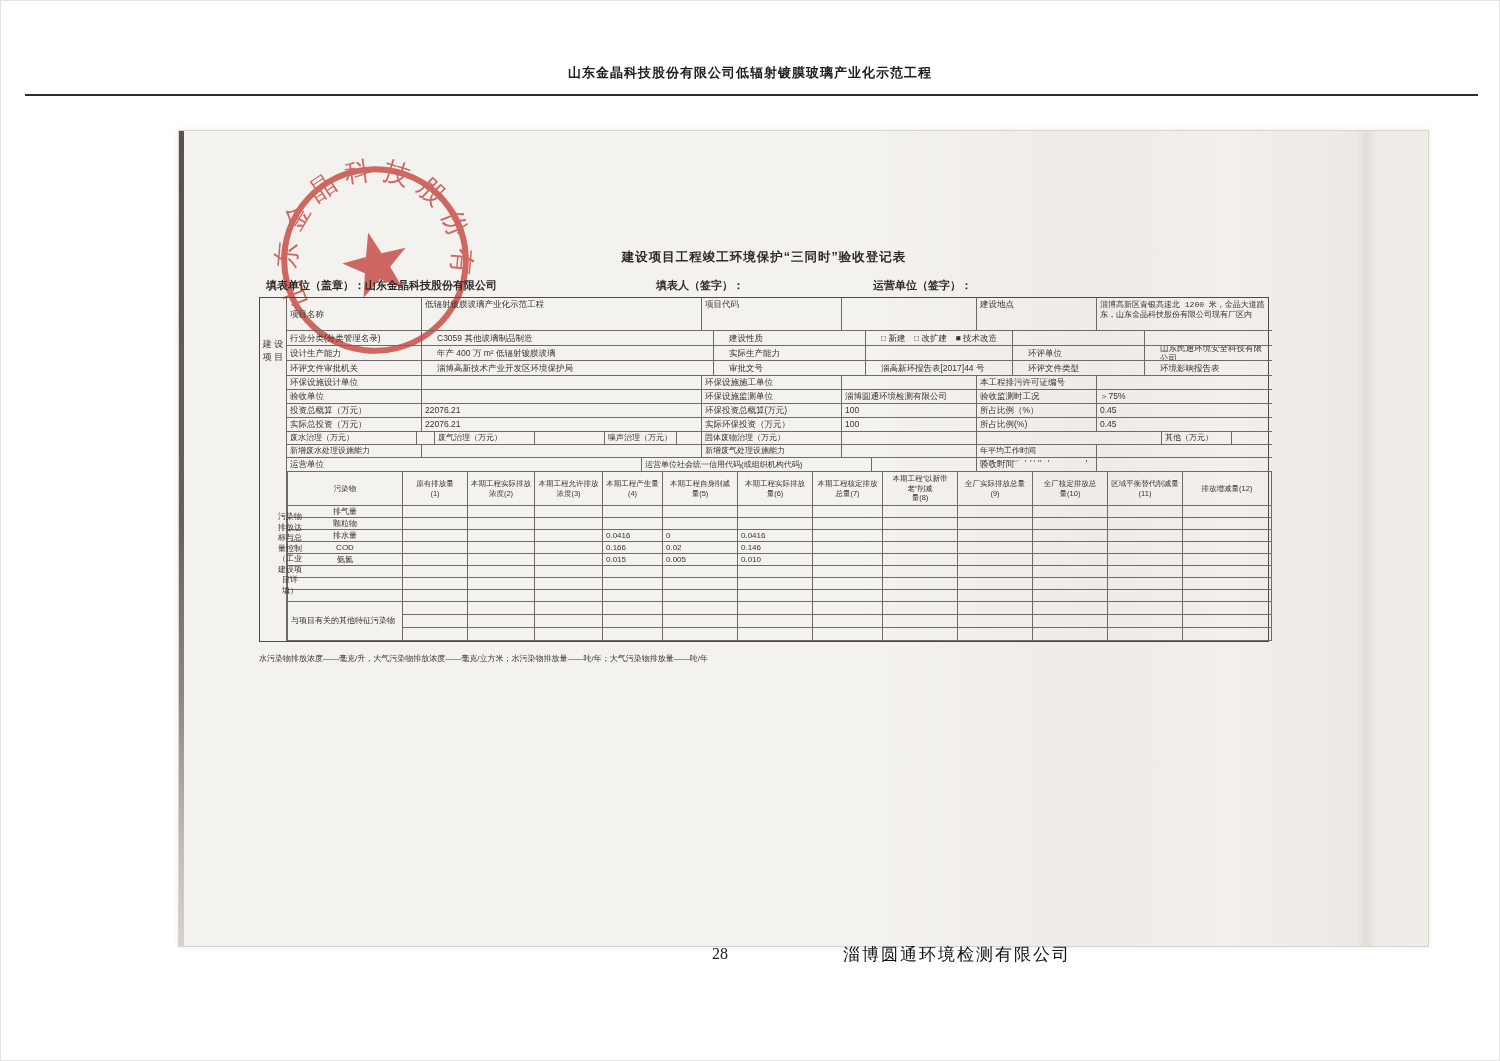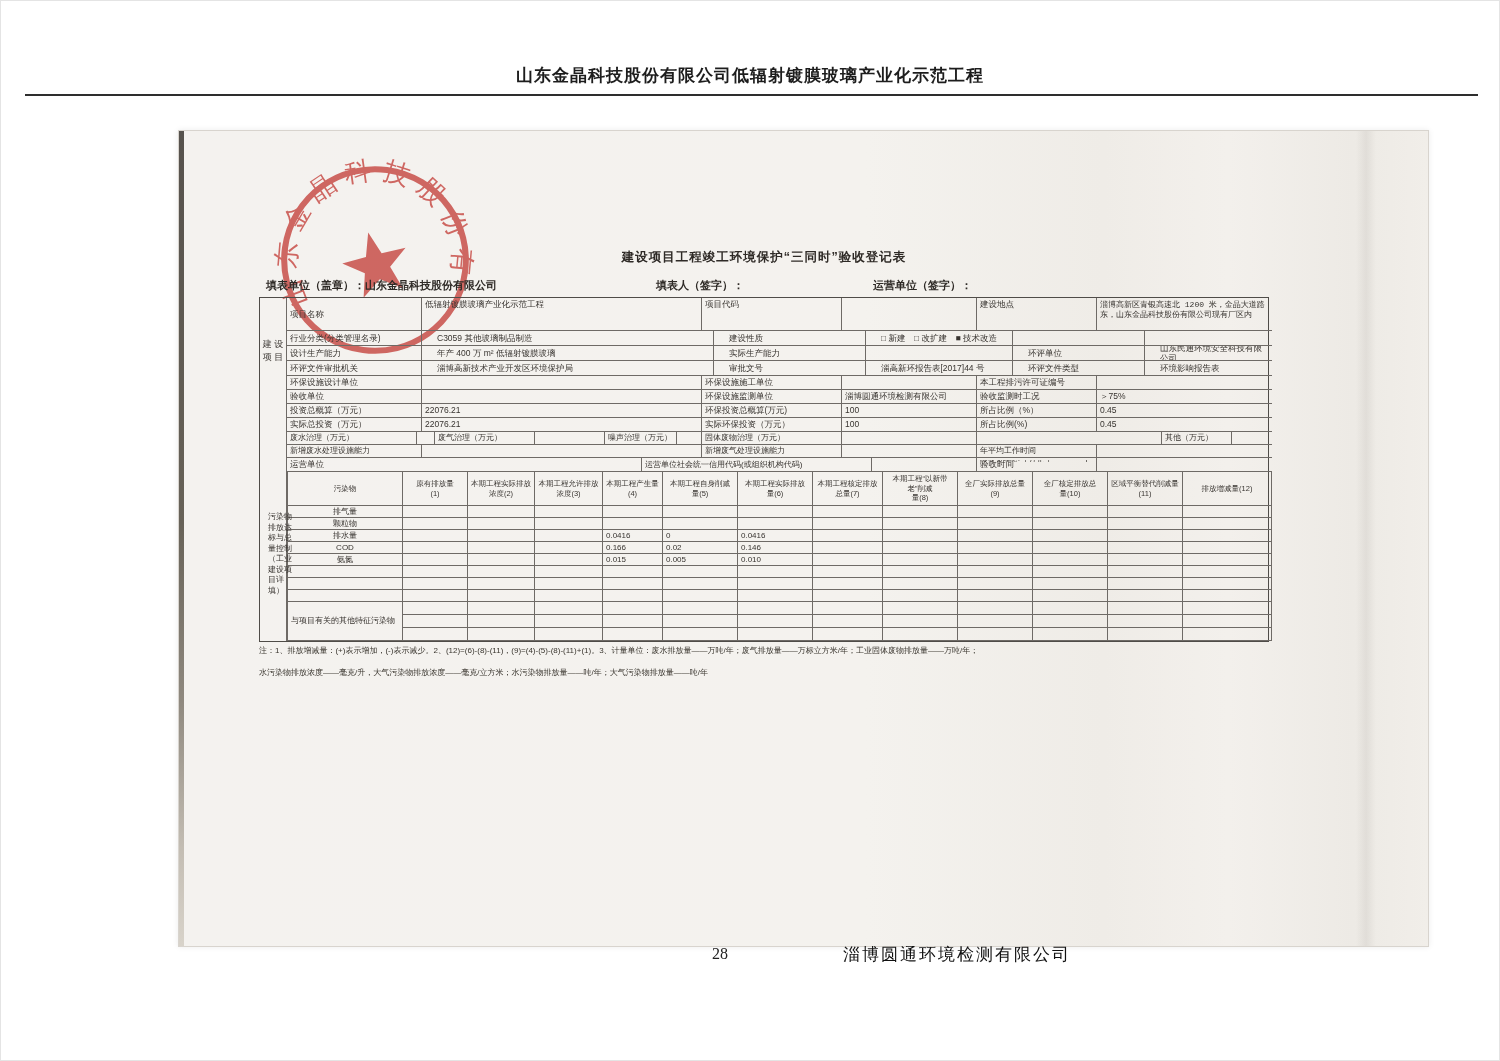--- a/index.html
+++ b/index.html
@@ -1,21 +1,21 @@
 <!DOCTYPE html>
 <html><head>
 <meta charset="utf-8">
 <style>
   html,body{margin:0;padding:0;}
   body{width:1500px;height:1061px;background:#ffffff;font-family:"Liberation Sans",sans-serif;}
   .page{position:relative;width:1500px;height:1061px;background:#ffffff;outline:1px solid #e4e4e4;outline-offset:-1px;overflow:hidden;}
 
   
   .doc-title{position:absolute;top:64px;left:0;width:100%;text-align:center;
-    font-family:"Liberation Serif",serif;font-weight:bold;font-size:17px;color:#1d1d1d;letter-spacing:1px;}
+    font-family:"Liberation Serif",serif;font-weight:bold;font-size:13px;color:#1d1d1d;letter-spacing:1px;}
   .header-rule{position:absolute;left:25px;right:22px;top:94px;height:2px;background:#2e2e2e;}
   .footer-pagenum{position:absolute;left:712px;top:945px;font-family:"Liberation Serif",serif;font-size:16px;color:#222;}
   .footer-company{position:absolute;left:843px;top:943px;font-family:"Liberation Serif",serif;font-size:17px;color:#111;letter-spacing:2px;}
 
   
   .scan{position:absolute;left:178px;top:130px;width:1249px;height:815px;
     background:linear-gradient(90deg,#f4f2ef 0%,#f4f2ee 55%,#efece7 74%,#f3f0ec 84%,#edeae5 94%,#f1eee9 100%);
     border:1px solid #d8d4ce;box-shadow:0 0 6px rgba(0,0,0,0.08);}
   .scan::before{content:"";position:absolute;left:0;top:0;width:5px;height:100%;
     background:linear-gradient(180deg,#56524d 0%,#676258 48%,#8f897f 70%,#c3bdb3 88%,#d8d3ca 100%);}
@@ -28,21 +28,21 @@
   .fill-row{position:absolute;left:87px;top:147px;width:1080px;height:14px;font-size:11px;font-weight:bold;color:#2e2a26;}
   .fill-unit{position:absolute;left:0;top:0;}
   .fill-person{position:absolute;left:390px;top:0;}
   .fill-agent{position:absolute;left:607px;top:0;}
 
   
   .form-body{position:absolute;left:80px;top:166px;width:1010px;}
   .big-table{display:flex;border:1px solid #4f4c48;background:rgba(255,255,255,0.0);}
   .stub{width:26px;border-right:1px solid #6e6a66;position:relative;flex:none;}
   .stub-top{position:absolute;top:40px;left:2px;width:22px;font-size:9px;line-height:13px;color:#37332f;text-align:center;word-break:break-all;}
-  .stub-bottom{position:absolute;top:214px;left:8px;width:24px;font-size:8px;line-height:10.5px;color:#37332f;word-break:break-all;}
+  .stub-bottom{position:absolute;top:214px;left:18px;width:24px;font-size:8px;line-height:10.5px;color:#37332f;text-align:center;word-break:break-all;}
   .content{flex:1;display:flex;flex-direction:column;}
 
   .irow{display:flex;border-bottom:1px solid #6e6a66;}
   .c{border-right:1px solid #6e6a66;padding:1px 3px;font-size:8.5px;line-height:1.2;display:flex;align-items:center;
      box-sizing:border-box;overflow:hidden;color:#37332f;}
   .c:last-child{border-right:none;}
   .top{align-items:flex-start;padding-top:2px;font-family:Liberation Mono, monospace;}
   .small{font-size:8px;line-height:10px;}
   .r32{height:32px;}.r14{height:14px;gap:12px;}.r13{height:13px;}.r12h{height:12px;}
   .cl1{width:135px;}.cv1{width:280px;}.cl2{width:140px;}.cv2{width:135px;}.cl3{width:120px;}.cv3{flex:1;}
@@ -412,21 +412,20 @@
                   <td></td>
                   <td></td>
                   <td></td>
             </tr>
           </tbody>
             </table>
         </div>
       </div>
 
       <div class="notes">
-        <div class="n1">注：1、排放增减量：(+)表示增加，(-)表示减少。2、(12)=(6)-(8)-(11)，(9)=(4)-(5)-(8)-(11)+(1)。3、计量单位：废水排放量——万吨/年；废气排放量——万标立方米/年；工业固体废物排放量——万吨/年；</div>
         <div class="n2">水污染物排放浓度——毫克/升，大气污染物排放浓度——毫克/立方米；水污染物排放量——吨/年；大气污染物排放量——吨/年</div>
       </div>
     </div>
   </div>
 
   <span class="footer-pagenum">28</span>
   <span class="footer-company">淄博圆通环境检测有限公司</span>
 
 </div>
 

